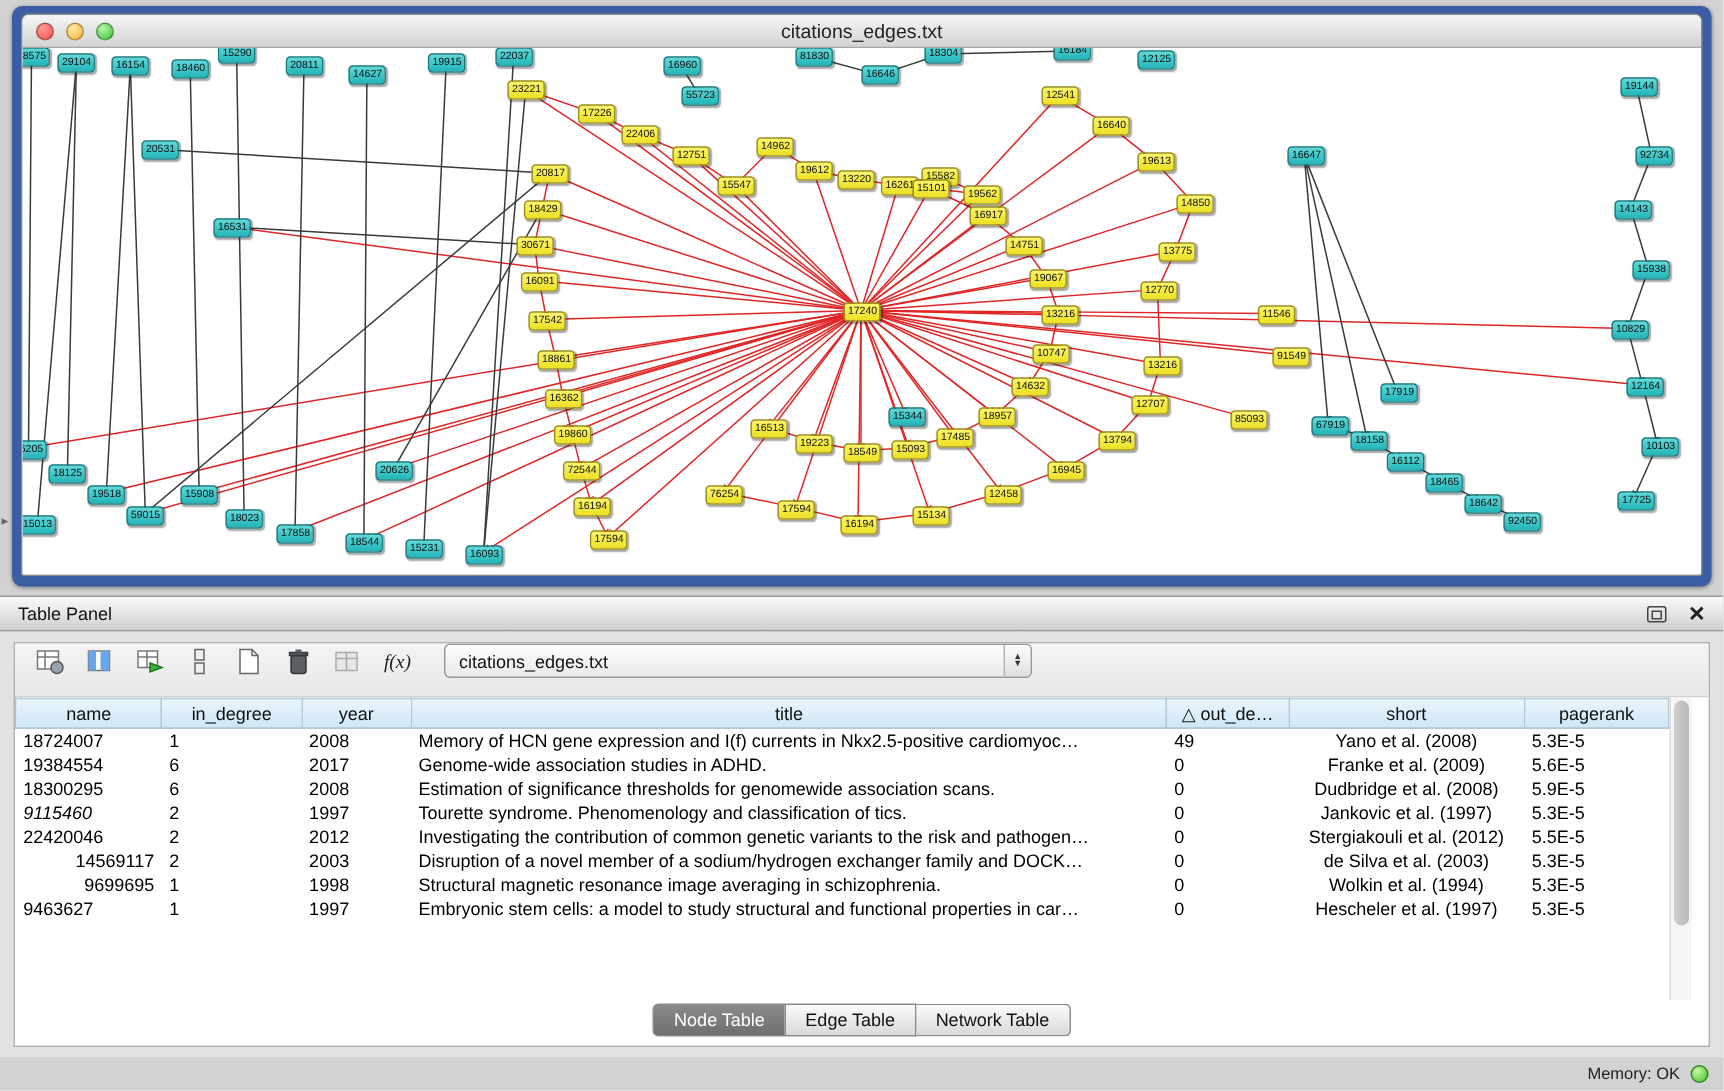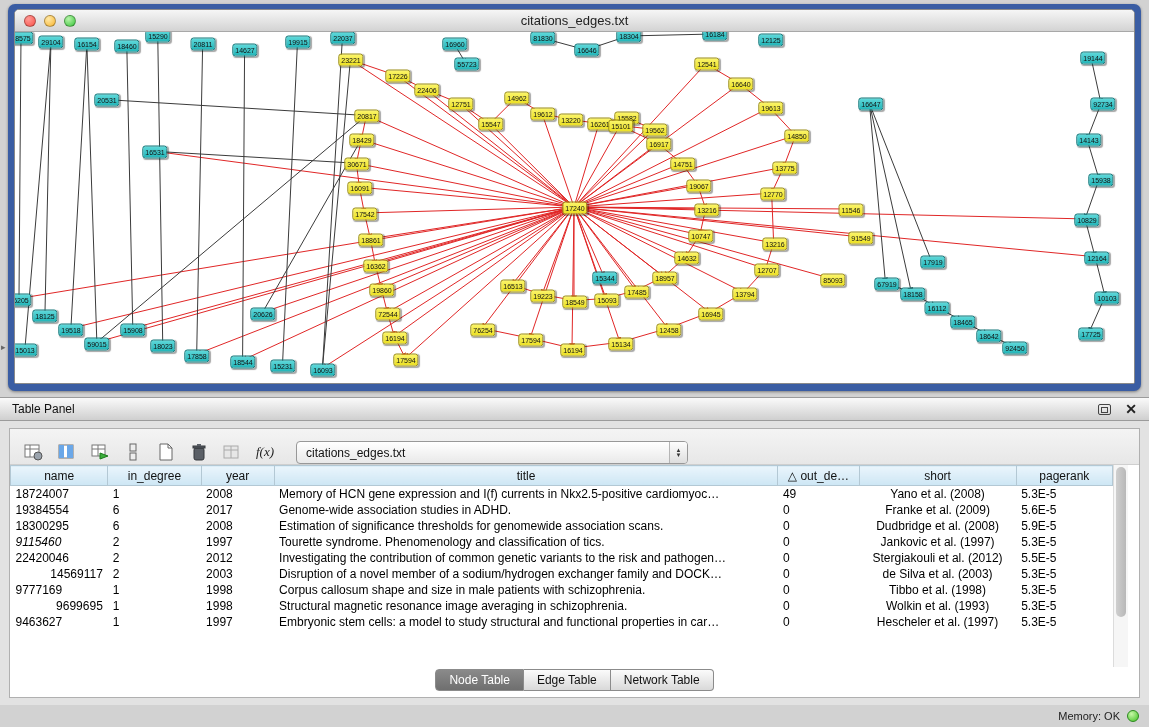--- a/index.html
+++ b/index.html
@@ -47,21 +47,21 @@
 
   .collapse-arrow { position:absolute; left:1px; top:342px; font-size:9px; color:#666; }
 
   
   .panel-body { position:absolute; left:0; top:421px; width:1149px; height:284px;
                 background:#e2e2e2; padding:7px 9px; }
   .panel-inner { width:100%; height:100%; background:#fff; border:1px solid #b0b0b0;
                  display:flex; flex-direction:column; overflow:hidden; }
 
   .toolbar { flex:0 0 36px; background:linear-gradient(#f4f4f4,#e7e7e7);
-             border-bottom:1px solid #cfcfcf; display:flex; align-items:flex-end;
+             border-bottom:1px solid #cfcfcf; display:flex; align-items:flex-start;
              gap:9px; padding:0 12px; }
   .tool-btn { width:24px; height:24px; display:flex; align-items:center; justify-content:center;
               border-radius:3px; cursor:pointer; }
   .tool-btn svg { display:block; }
   .fx-btn { font-size:13px; font-style:italic; font-family:"Liberation Serif", serif; color:#222; }
 
   .combo { margin-left:10px; width:392px; height:23px; border:1px solid #989898; border-radius:4px;
            background:linear-gradient(#ffffff,#e9e9e9); display:flex; align-items:center;
            font-size:12px; color:#111; cursor:pointer; overflow:hidden; }
   .combo .combo-text { flex:1; padding-left:9px; }
@@ -512,35 +512,26 @@
               <tr>
                 <td style="text-align: right;">14569117</td>
                 <td style="text-align: left;">2</td>
                 <td style="text-align: left;">2003</td>
                 <td style="text-align: left;">Disruption of a novel member of a sodium/hydrogen exchanger family and DOCK…</td>
                 <td style="text-align: left;">0</td>
                 <td style="text-align: center;">de Silva et al. (2003)</td>
                 <td style="text-align: left;">5.3E-5</td>
               </tr>
               <tr>
-                <td style="text-align: left;">9777169</td>
-                <td style="text-align: left;">1</td>
-                <td style="text-align: left;">1998</td>
-                <td style="text-align: left;">Corpus callosum shape and size in male patients with schizophrenia.</td>
-                <td style="text-align: left;">0</td>
-                <td style="text-align: center;">Tibbo et al. (1998)</td>
-                <td style="text-align: left;">5.3E-5</td>
-              </tr>
-              <tr>
                 <td style="text-align: right;">9699695</td>
                 <td style="text-align: left;">1</td>
                 <td style="text-align: left;">1998</td>
                 <td style="text-align: left;">Structural magnetic resonance image averaging in schizophrenia.</td>
                 <td style="text-align: left;">0</td>
-                <td style="text-align: center;">Wolkin et al. (1993)</td>
+                <td style="text-align: center;">Wolkin et al. (1994)</td>
                 <td style="text-align: left;">5.3E-5</td>
               </tr>
               <tr>
                 <td style="text-align: left;">9463627</td>
                 <td style="text-align: left;">1</td>
                 <td style="text-align: left;">1997</td>
                 <td style="text-align: left;">Embryonic stem cells: a model to study structural and functional properties in car…</td>
                 <td style="text-align: left;">0</td>
                 <td style="text-align: center;">Hescheler et al. (1997)</td>
                 <td style="text-align: left;">5.3E-5</td>

